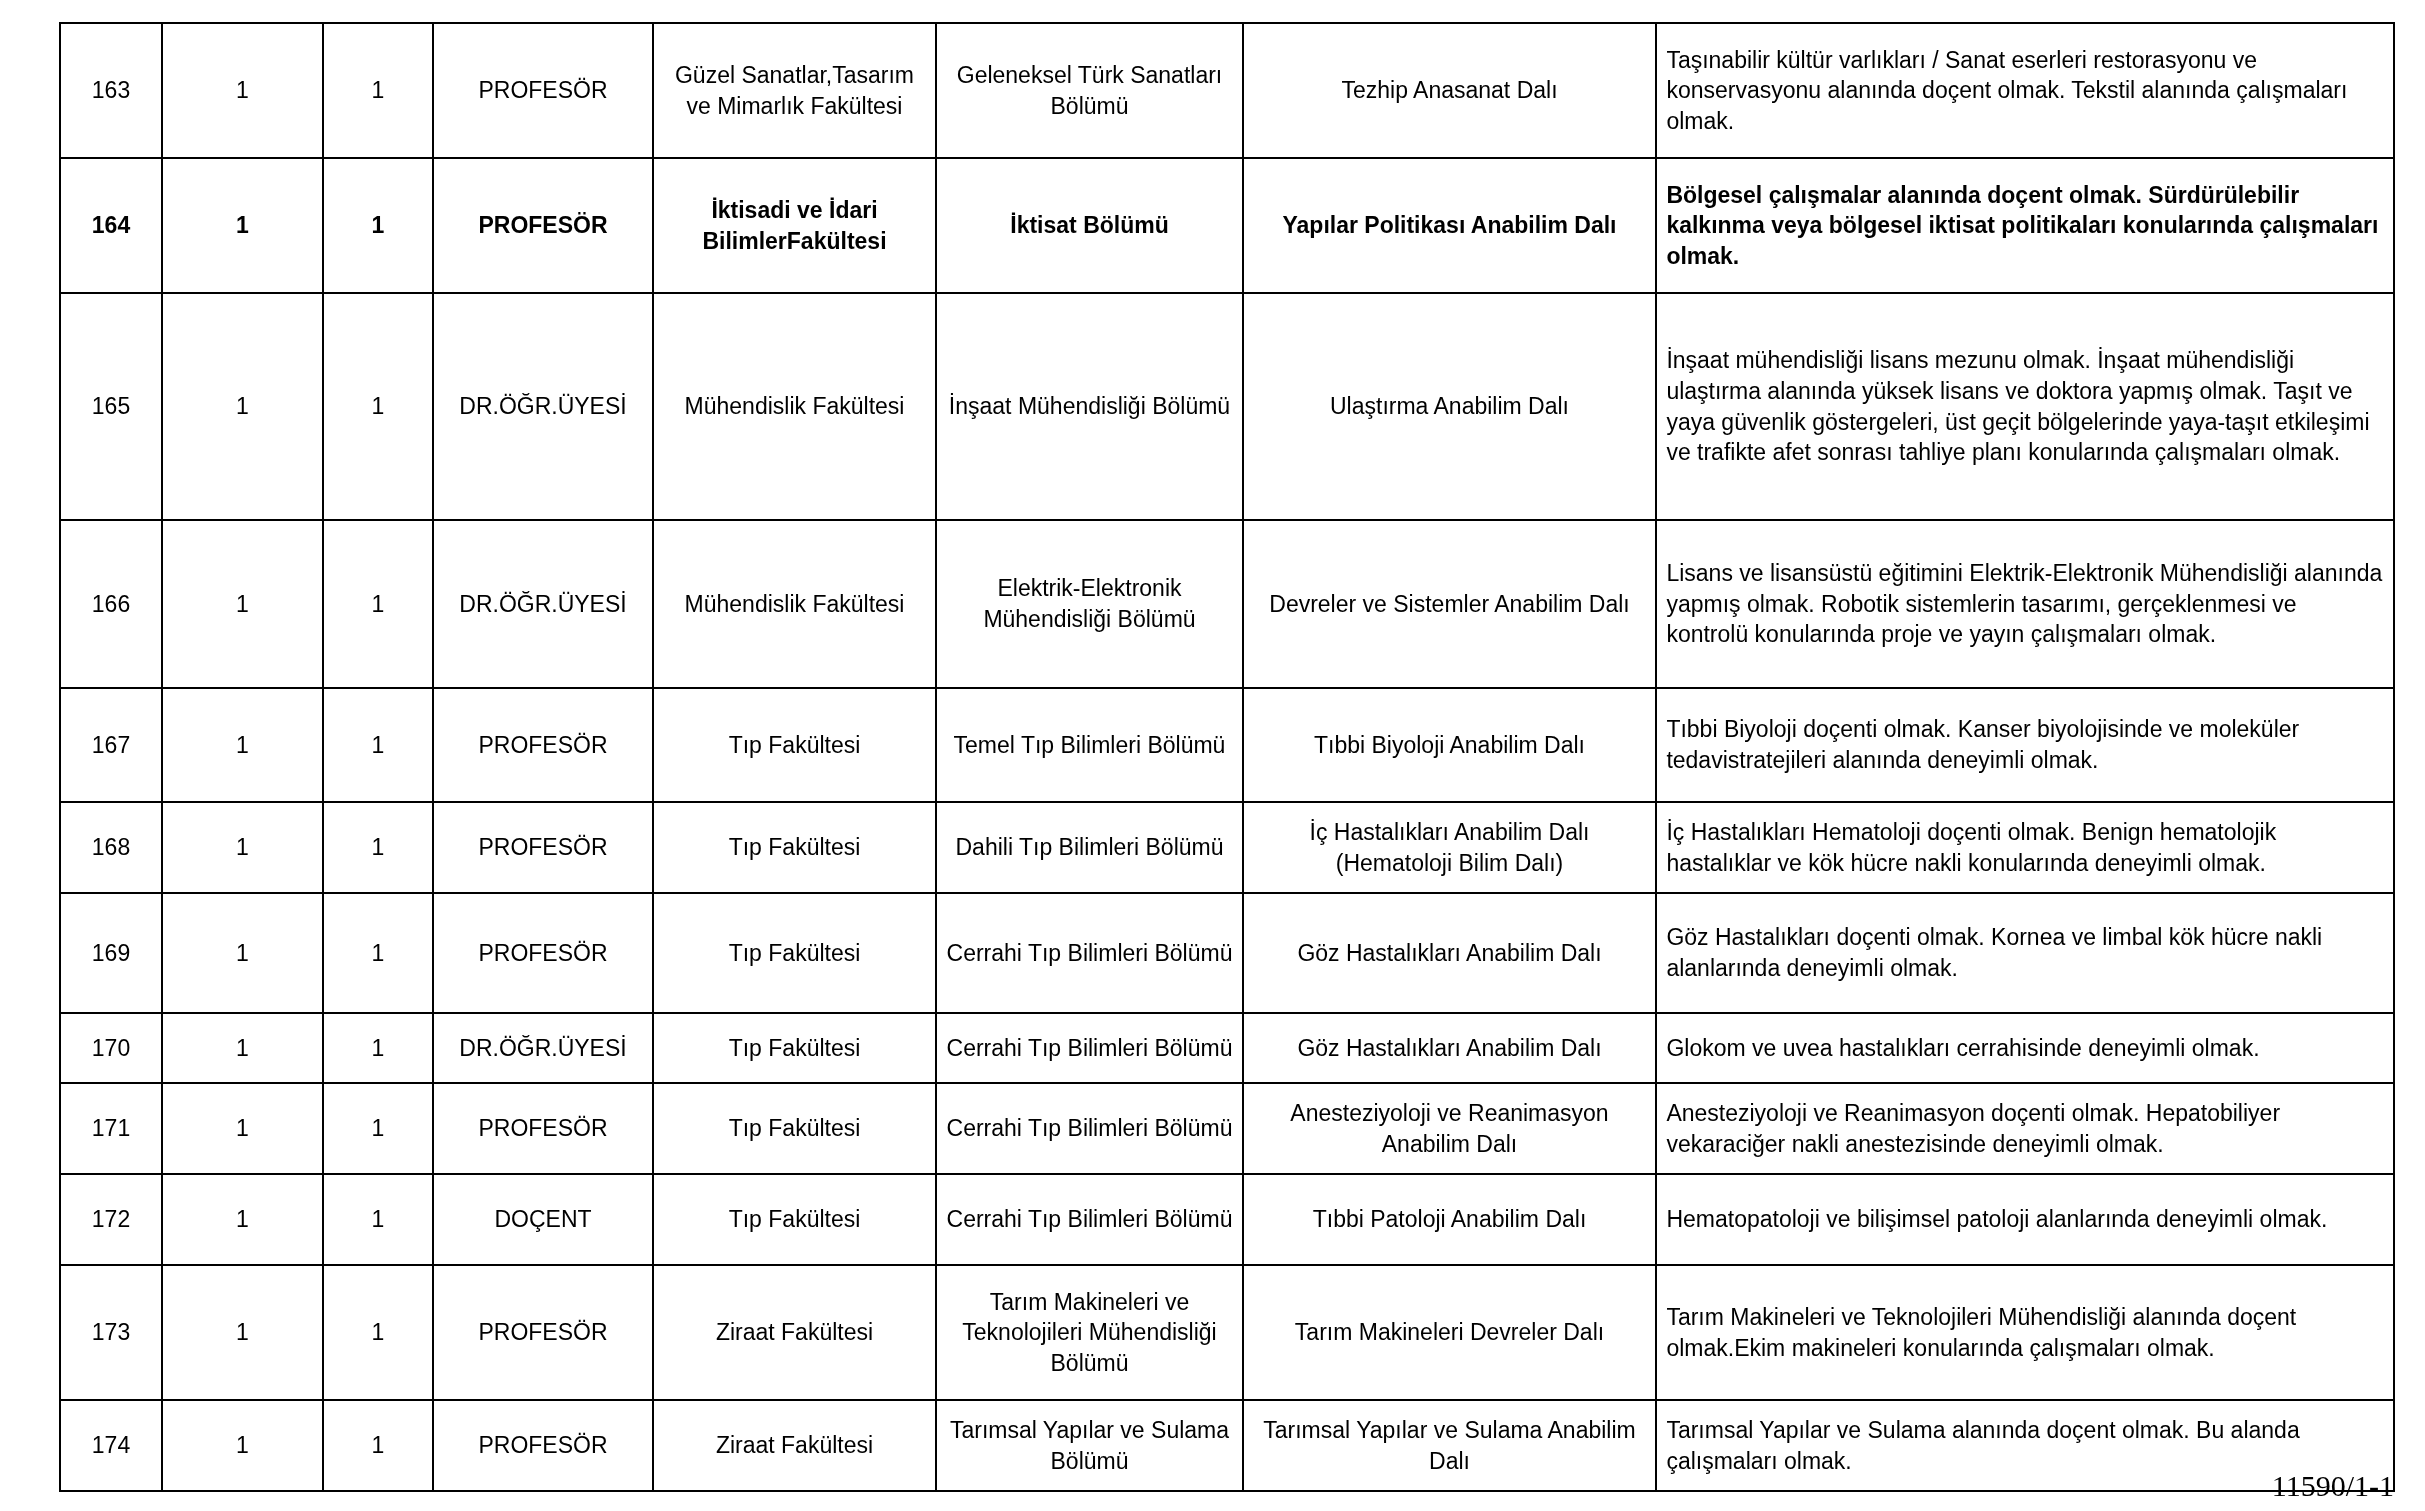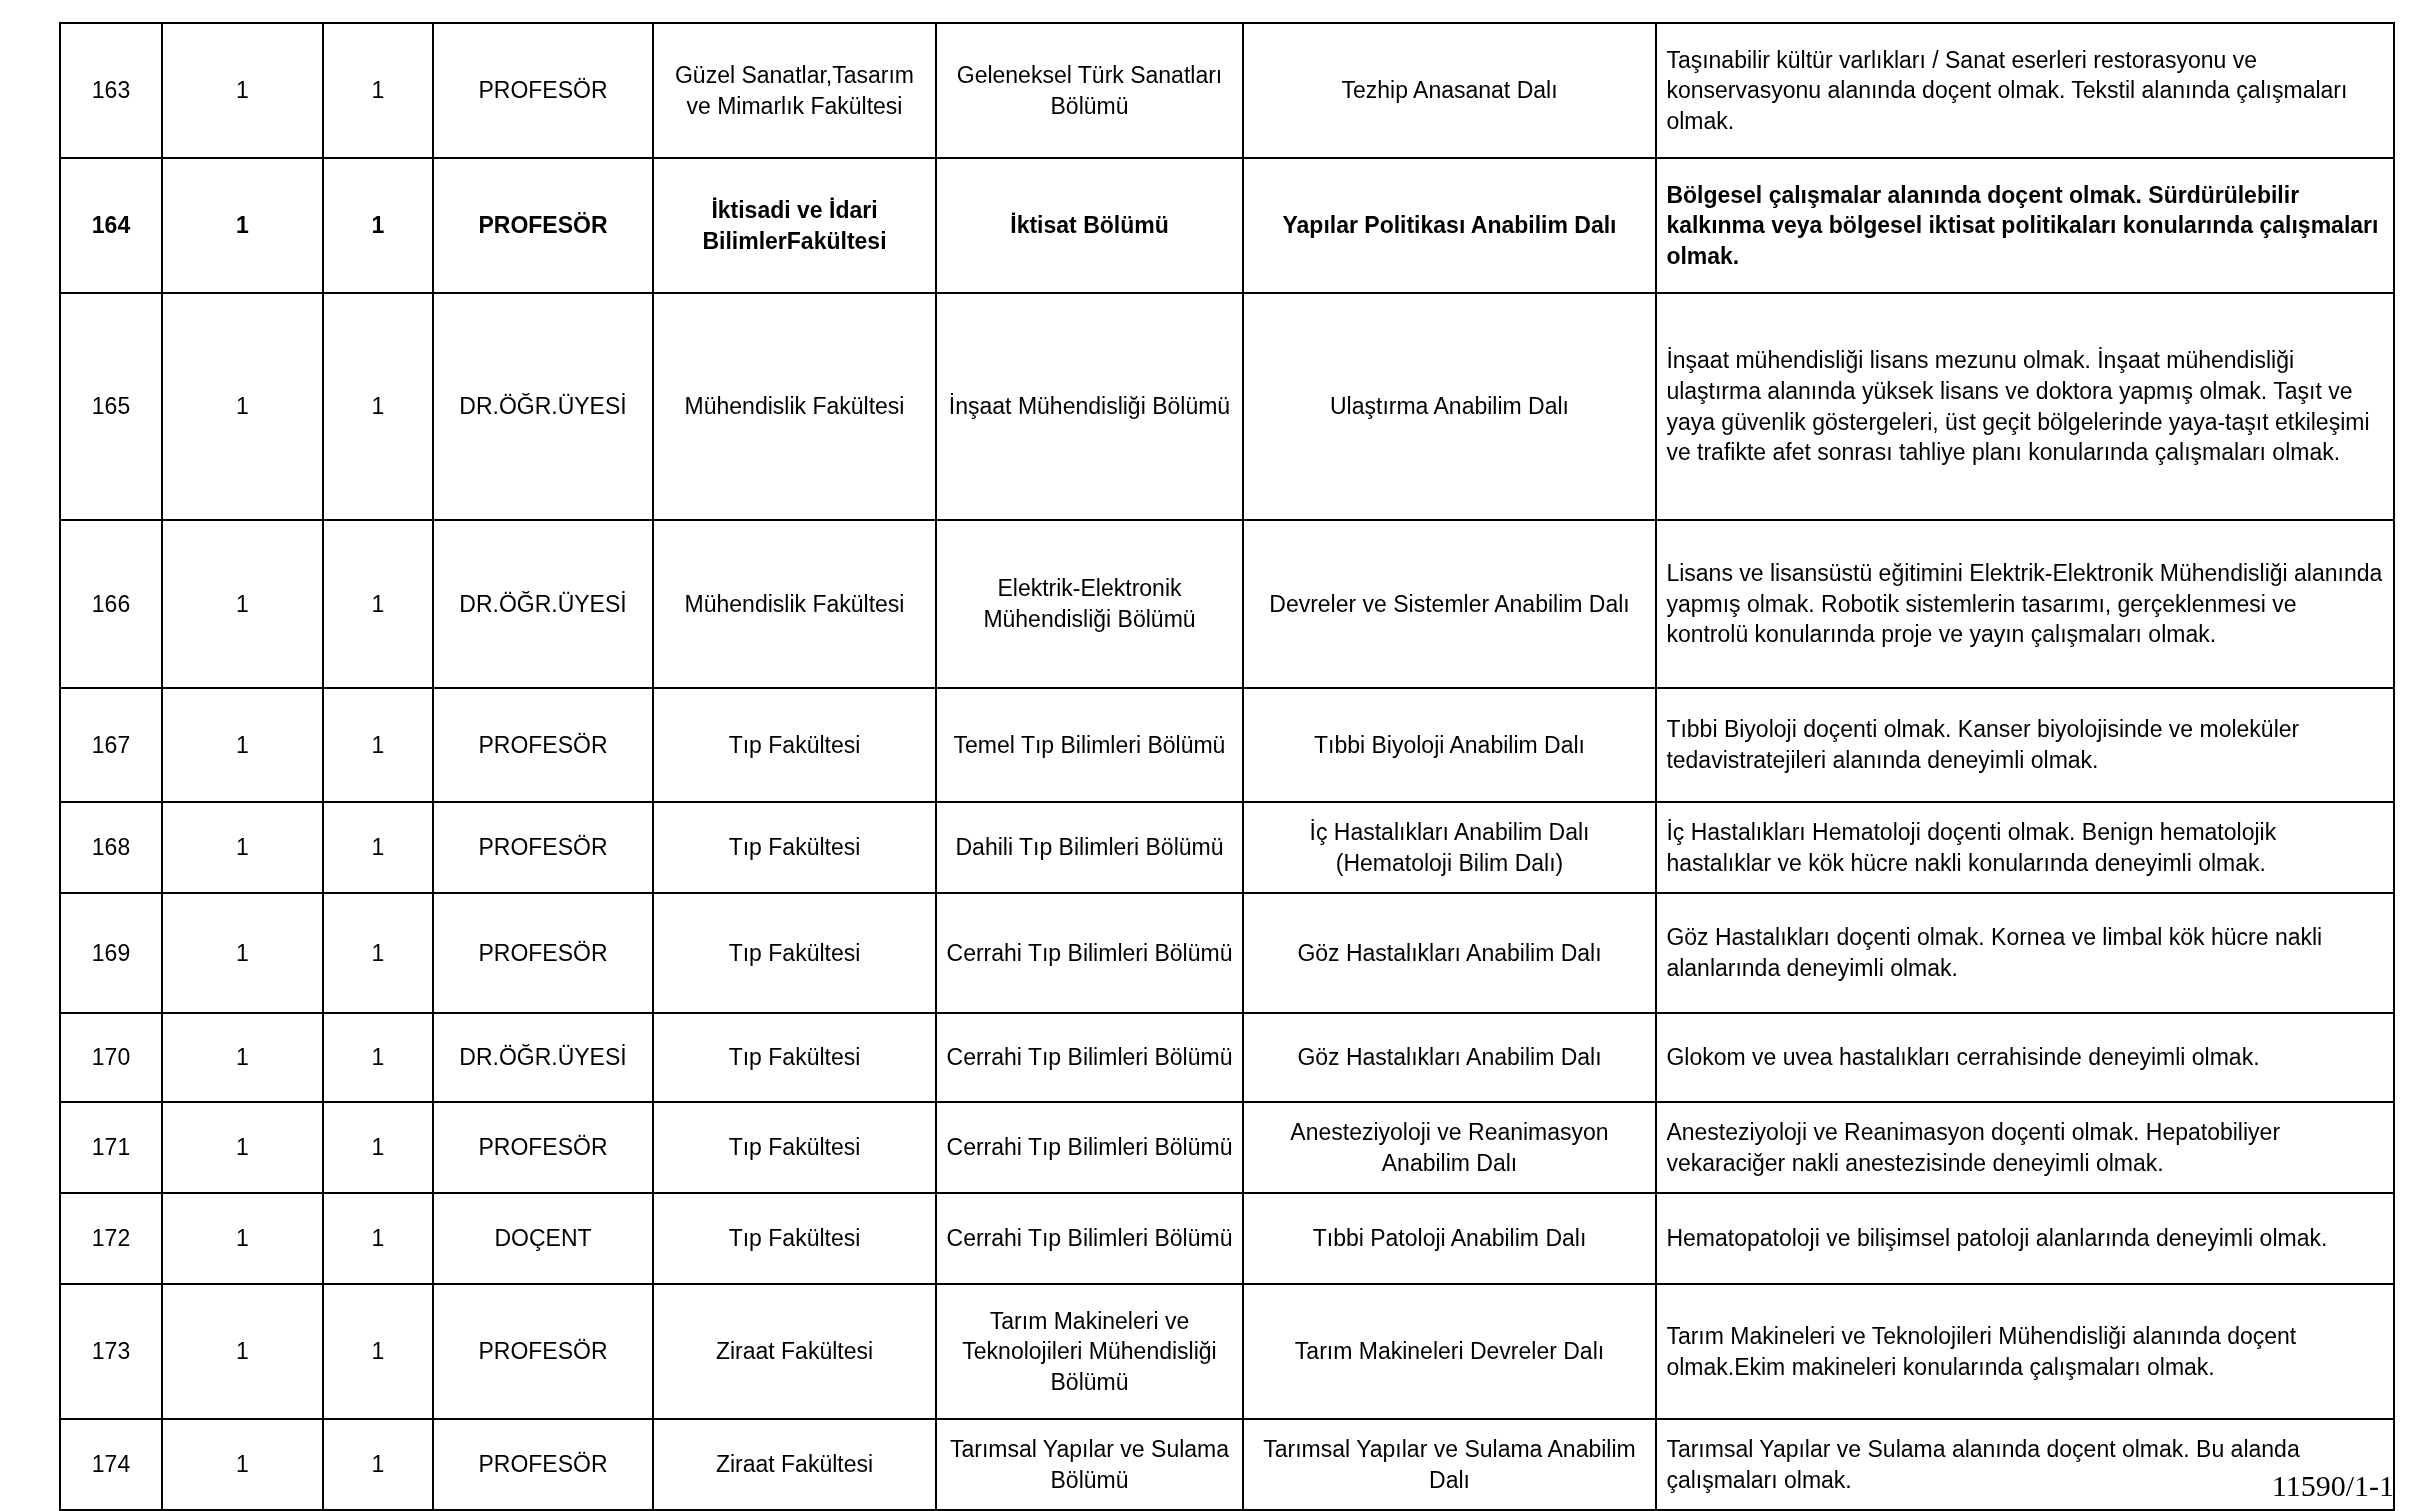--- a/index.html
+++ b/index.html
@@ -120,21 +120,21 @@
         <tr style="height: 120px;">
           <td class="c-no">169</td>
           <td class="c-n1">1</td>
           <td class="c-n2">1</td>
           <td class="c-title">PROFESÖR</td>
           <td class="c-fac">Tıp Fakültesi</td>
           <td class="c-dep">Cerrahi Tıp Bilimleri Bölümü</td>
           <td class="c-prog">Göz Hastalıkları Anabilim Dalı</td>
           <td class="c-req">Göz Hastalıkları doçenti olmak. Kornea ve limbal kök hücre nakli alanlarında deneyimli olmak.</td>
         </tr>
-        <tr style="height: 89px;">
+        <tr style="height: 70px;">
           <td class="c-no">170</td>
           <td class="c-n1">1</td>
           <td class="c-n2">1</td>
           <td class="c-title">DR.ÖĞR.ÜYESİ</td>
           <td class="c-fac">Tıp Fakültesi</td>
           <td class="c-dep">Cerrahi Tıp Bilimleri Bölümü</td>
           <td class="c-prog">Göz Hastalıkları Anabilim Dalı</td>
           <td class="c-req">Glokom ve uvea hastalıkları cerrahisinde deneyimli olmak.</td>
         </tr>
         <tr style="height: 91px;">

